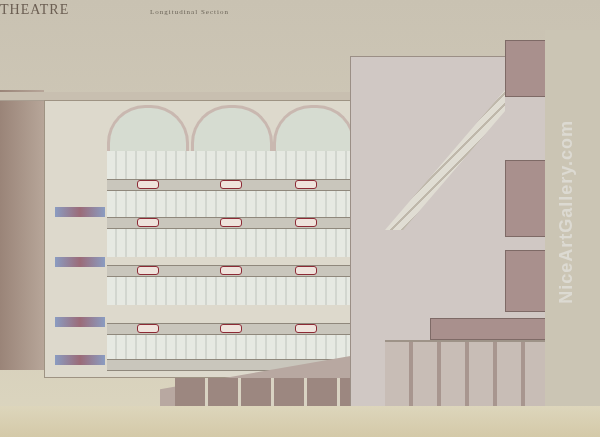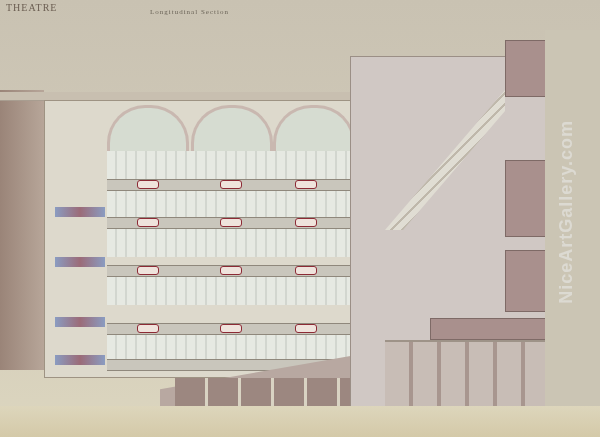--- a/index.html
+++ b/index.html
@@ -1,18 +1,18 @@
 <!DOCTYPE html>
 <html><head>
 <meta charset="utf-8">
 <style>
   html,body{margin:0;padding:0;}
   body{width:600px;height:437px;overflow:hidden;background:#cfc9b4;font-family:"Liberation Serif",serif;}
   .sheet{position:relative;width:600px;height:437px;background:linear-gradient(180deg,#c9c2b2 0%,#d3ccba 60%,#dcd6bf 100%);overflow:hidden;}
-  .title{position:absolute;top:2px;left:6px;font-size:10px;color:#6b5e52;letter-spacing:1px;}
+  .title{position:absolute;top:2px;left:0;font-size:14px;color:#6b5e52;letter-spacing:1px;}
   .subtitle{position:absolute;top:8px;left:150px;font-size:7px;color:#6b6458;letter-spacing:1px;}
   .stain-left{position:absolute;left:0;top:90px;width:44px;height:280px;background:linear-gradient(90deg,#9a8478,#b7a699);}
   .frame-top{position:absolute;left:0;top:92px;width:350px;height:8px;background:#c8bfb0;border-bottom:1px solid #a89d90;}
   .auditorium{position:absolute;left:44px;top:100px;width:340px;height:276px;background:#ddd9cc;border:1px solid #9e9383;}
   .arch{position:absolute;top:4px;width:76px;height:70px;border:3px solid #c9b8b0;border-bottom:none;border-radius:38px 38px 0 0;background:#d6dcd1;}
   .tier{position:absolute;left:62px;width:320px;height:10px;background:#c9c6bc;border-top:1px solid #8f887c;border-bottom:1px solid #8f887c;}
   .box{position:absolute;width:20px;height:7px;border:1px solid #8c2a35;border-radius:3px;background:#efe3dc;}
   .curtains{position:absolute;left:62px;width:320px;height:28px;background:repeating-linear-gradient(90deg,#e6e9e2 0 8px,#d2d6cf 8px 10px);}
   .side-box{position:absolute;left:52px;width:50px;height:10px;background:linear-gradient(90deg,#8a9cc1,#9b6b78,#8a9cc1);}
   .stalls{position:absolute;left:160px;top:350px;width:225px;height:56px;background:#b8a8a1;clip-path:polygon(0 70%,100% 0,100% 100%,0 100%);}

